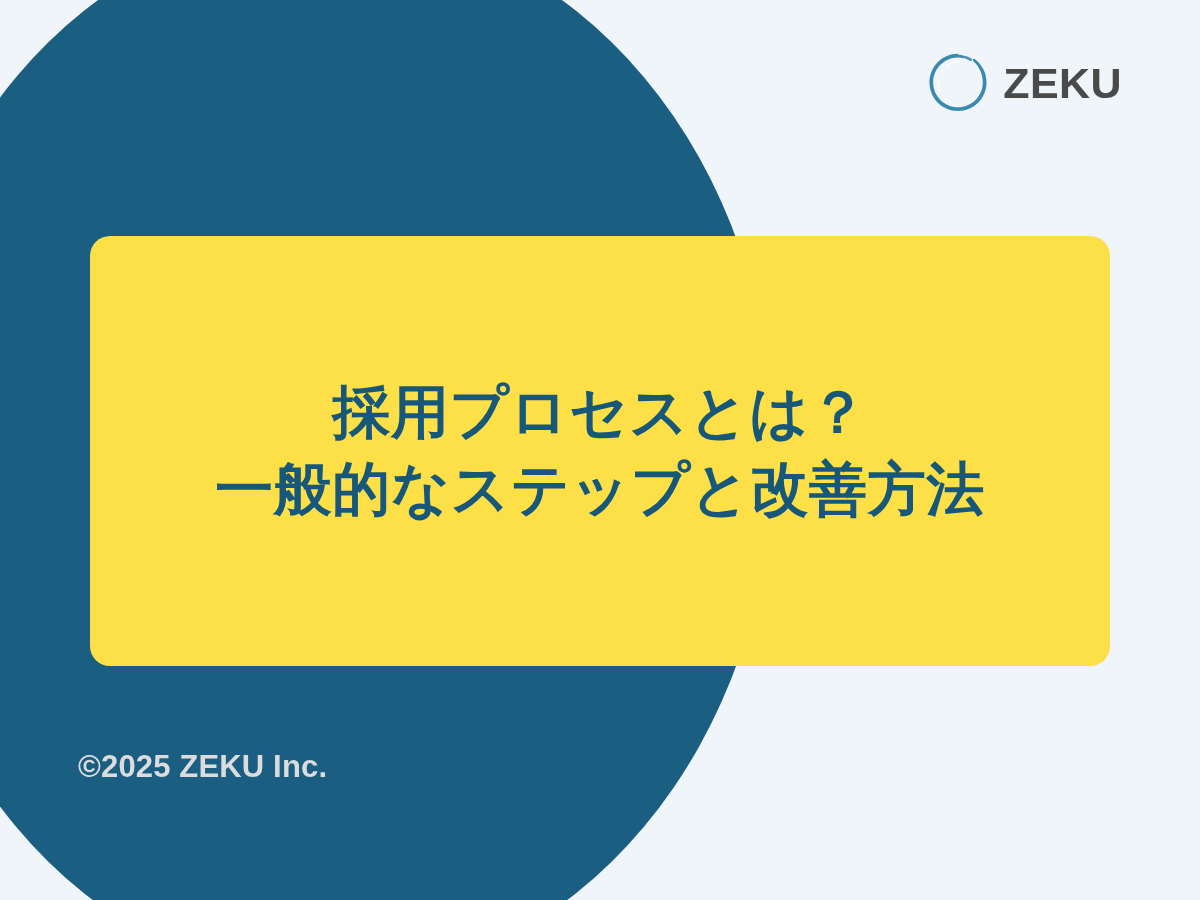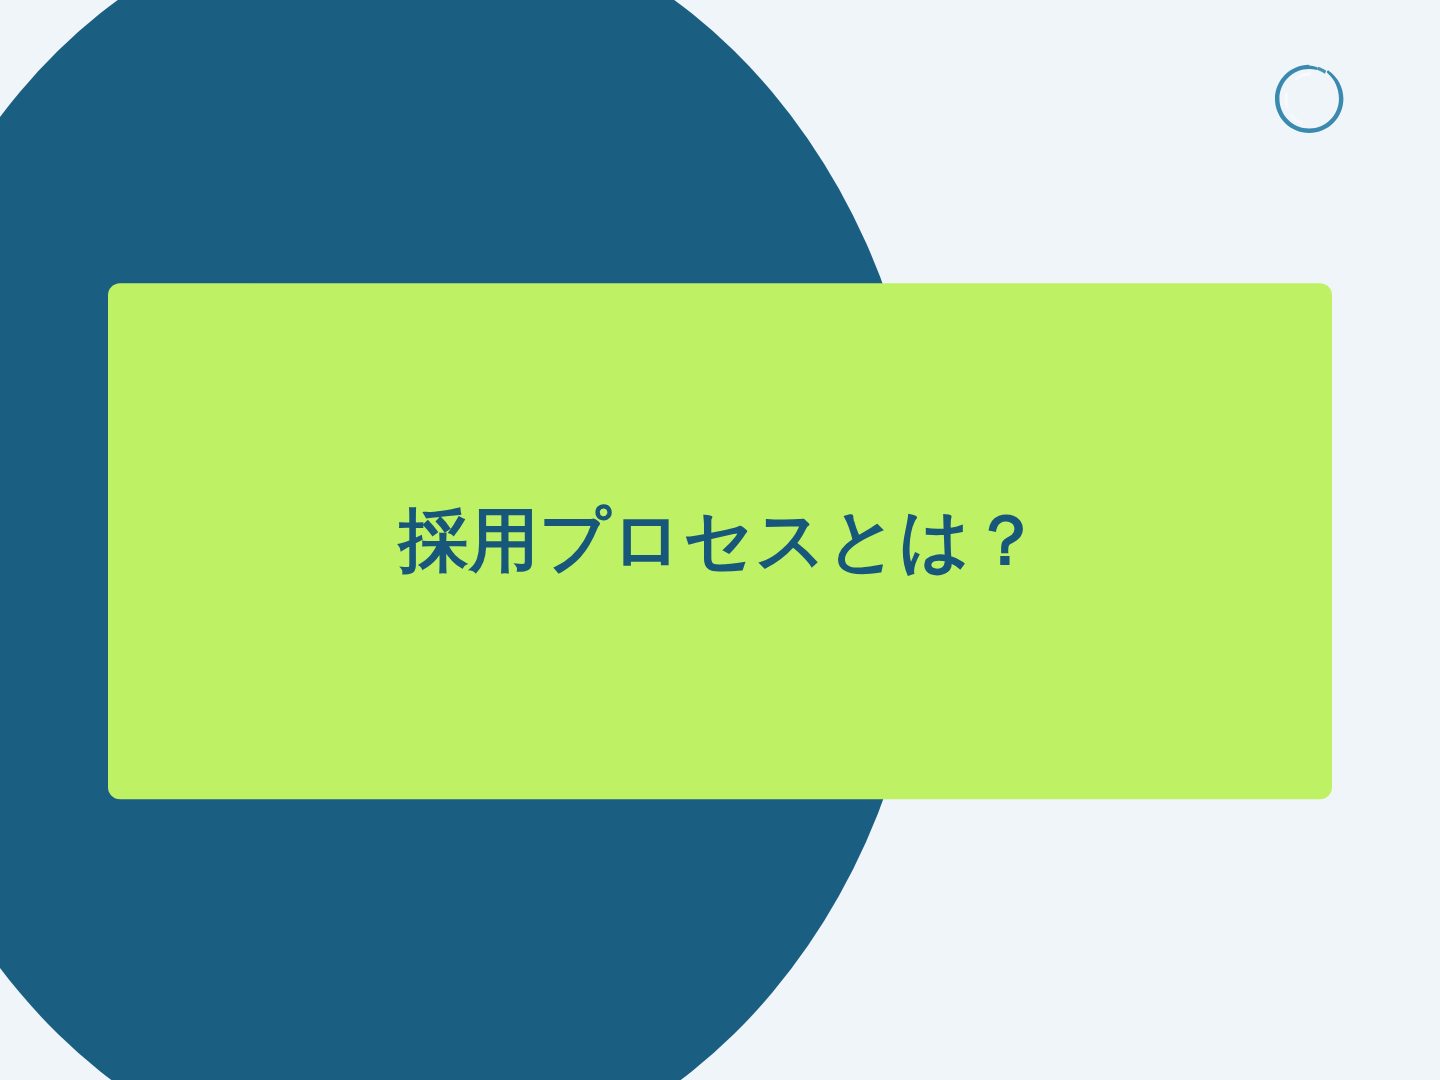--- a/index.html
+++ b/index.html
@@ -58,22 +58,22 @@
     white-space: nowrap;
   }
 
   
   .title-card {
     position: absolute;
     left: 90px;
     top: 236px;
     width: 1020px;
     height: 430px;
-    background: #bef264;
-    border-radius: 10px;
+    background: #fde047;
+    border-radius: 20px;
     z-index: 4;
     display: flex;
     align-items: center;
     justify-content: flex-end;
     box-sizing: border-box;
     padding: 20px 40px;
   }
 
   .title-block {
     text-align: center;
@@ -133,22 +133,25 @@
 
       <path fill="#3a8ab0" opacity="0.92" d="
         M62,6 C66,7.2 69.6,9 72.9,11.2 L71.2,15.2 C67.9,12.9 64.3,11.1 60.5,9.9 Z"></path>
       <path fill="#ffffff" opacity="0.55" d="
         M30,22 C37,15.5 45,12.5 53,13.6 L52,18 C45,17.2 38.2,19.6 32.4,25 Z"></path>
       <path fill="#ffffff" opacity="0.45" d="
         M19,62 C16.5,55 16.2,47.5 18,40.6 L22.2,42 C20.7,48 21,54.6 23.2,60.8 Z"></path>
       <path fill="#ffffff" opacity="0.4" d="
         M40,84 C33,81.5 27,77 22.6,71.2 L26,68.6 C30,73.8 35.4,77.8 41.6,80 Z"></path>
     </svg>
+    <div class="brand-wordmark">ZEKU</div>
   </div>
 
   <div class="title-card">
     <div class="title-block">
       <div class="title-line">採用プロセスとは？</div>
+      <div class="title-line">一般的なステップと改善方法</div>
     </div>
   </div>
 
+  <div class="copyright">©2025 ZEKU Inc.</div>
 
 </div>
 
 </body></html>

